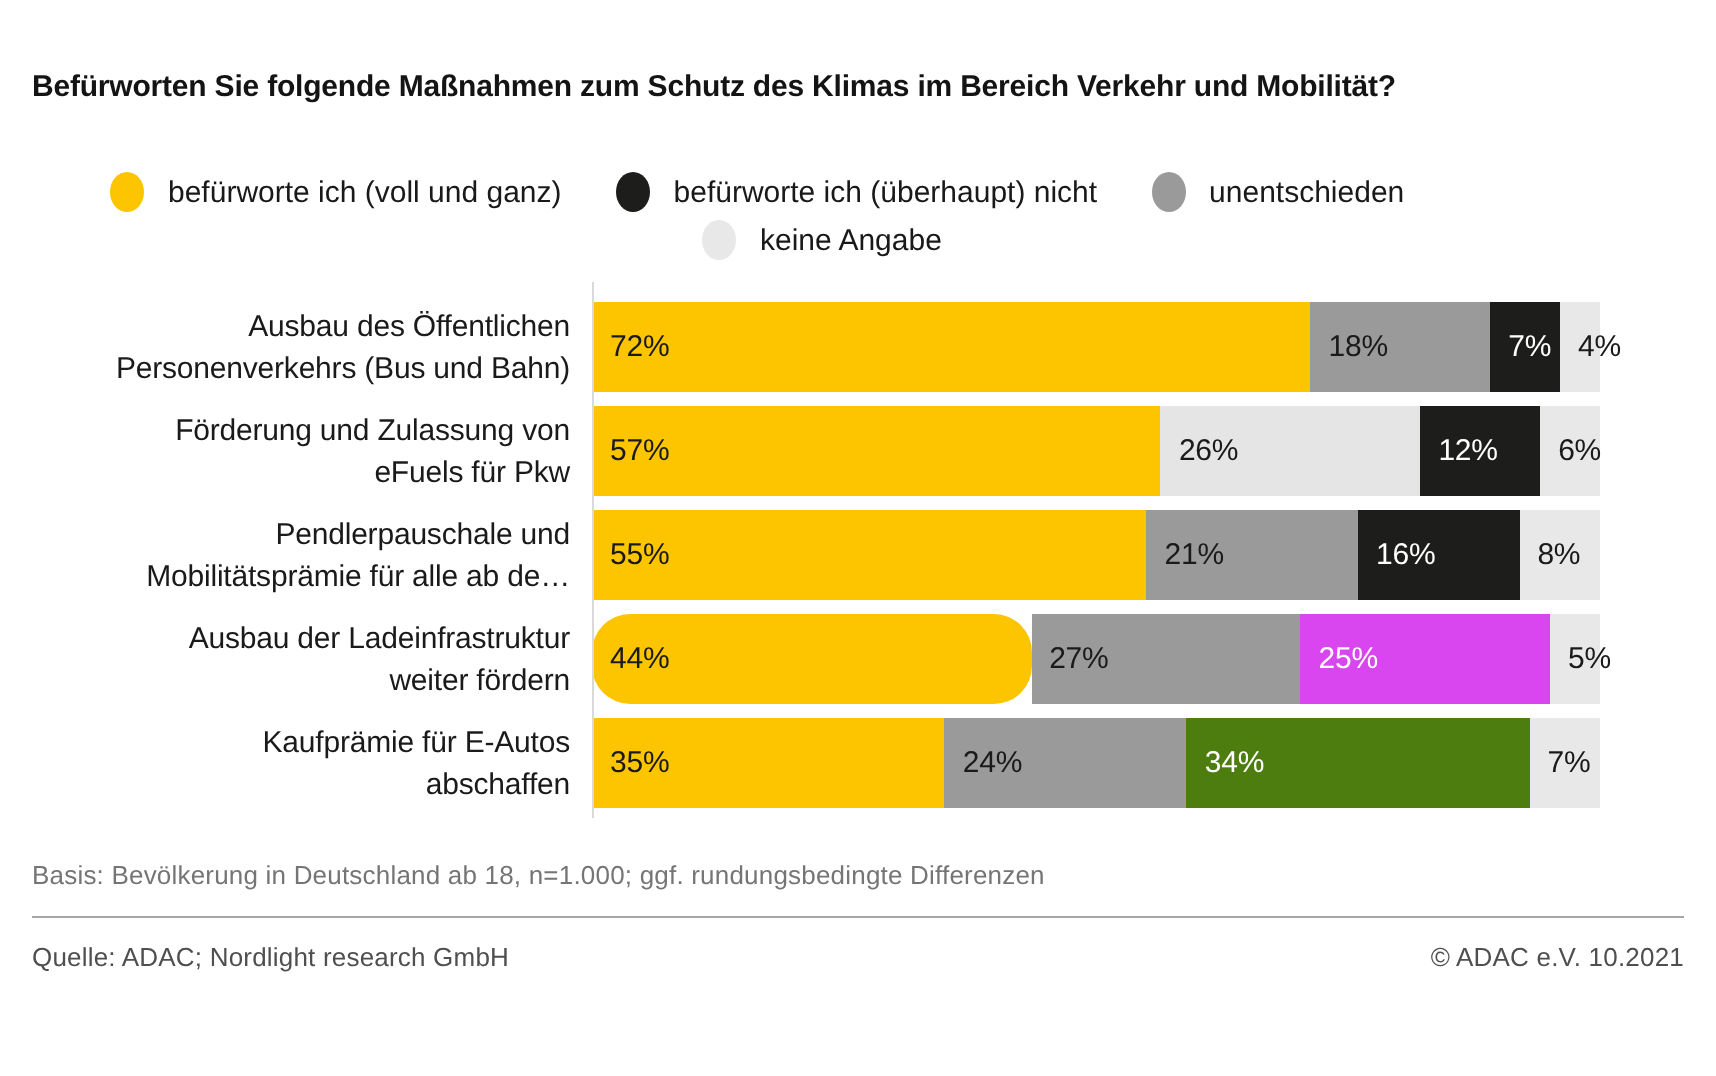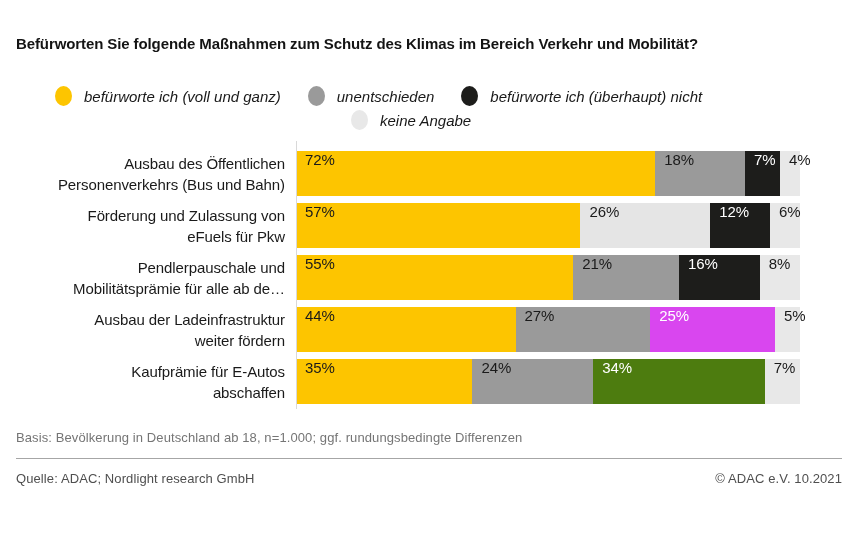--- a/index.html
+++ b/index.html
@@ -15,21 +15,21 @@
   .chart-title {
     margin-top: 35px;
     font-size: 15px;
     font-weight: bold;
     color: #141414;
     letter-spacing: -0.1px;
   }
 
   
   .legend { margin-top: 34px; font-size: 15px; }
-  .legend-row { display: flex; align-items: flex-end; font-style: italic; }
+  .legend-row { display: flex; align-items: flex-end; }
   .legend-row-1 { margin-left: 39px; gap: 27px; }
   .legend-row-2 { margin-left: 335px; margin-top: 4px; }
   .legend-item { display: inline-flex; align-items: center; gap: 12px; white-space: nowrap; }
   .legend-dot {
     width: 17px; height: 20px;
     border-radius: 50%;
     flex: 0 0 auto;
     display: inline-block;
   }
 
@@ -49,21 +49,21 @@
     padding-right: 11px;
     display: flex; flex-direction: column; justify-content: center;
     text-align: right;
     font-size: 15px;
     line-height: 21px;
     color: #1a1a1a;
     letter-spacing: -0.1px;
   }
   .bar-stack { flex: 1 1 auto; display: flex; }
   .bar-seg {
-    display: flex; align-items: flex-start;
+    display: flex; align-items: center;
     min-width: 0;
     overflow: visible;
   }
   .seg-label {
     padding-left: 9px;
     font-size: 15px;
     white-space: nowrap;
     letter-spacing: -0.1px;
   }
 
@@ -94,26 +94,26 @@
 
   <div class="chart-title">Befürworten Sie folgende Maßnahmen zum Schutz des Klimas im Bereich Verkehr und Mobilität?</div>
 
   <div class="legend">
     <div class="legend-row legend-row-1">
         <span class="legend-item">
           <span class="legend-dot" style="background: rgb(253, 197, 0);"></span>
           <span>befürworte ich (voll und ganz)</span>
         </span>
         <span class="legend-item">
+          <span class="legend-dot" style="background: rgb(29, 29, 27);"></span>
+          <span>befürworte ich (überhaupt) nicht</span>
+        </span>
+        <span class="legend-item">
           <span class="legend-dot" style="background: rgb(154, 154, 154);"></span>
           <span>unentschieden</span>
-        </span>
-        <span class="legend-item">
-          <span class="legend-dot" style="background: rgb(29, 29, 27);"></span>
-          <span>befürworte ich (überhaupt) nicht</span>
         </span>
       </div>
     <div class="legend-row legend-row-2">
         <span class="legend-item">
           <span class="legend-dot" style="background: rgb(232, 232, 232);"></span>
           <span>keine Angabe</span>
         </span>
       </div>
   </div>
 
@@ -179,21 +179,21 @@
               <span class="seg-label" style="color: rgb(26, 26, 26);">8%</span>
             </div>
           </div>
         </div>
         <div class="chart-row">
           <div class="cat-label">
             <span>Ausbau der Ladeinfrastruktur</span>
             <span>weiter fördern</span>
           </div>
           <div class="bar-stack">
-            <div class="bar-seg" style="background: rgb(253, 197, 0); flex-grow: 44; flex-basis: 0px;">
+            <div class="bar-seg" style="background: rgb(253, 197, 0); flex-grow: 44; flex-basis: 0px; border-radius: 19px;">
               <span class="seg-label" style="color: rgb(26, 26, 26);">44%</span>
             </div>
             <div class="bar-seg" style="background: rgb(154, 154, 154); flex-grow: 27; flex-basis: 0px;">
               <span class="seg-label" style="color: rgb(26, 26, 26);">27%</span>
             </div>
             <div class="bar-seg" style="background: #d946ef; flex-grow: 25; flex-basis: 0px;">
               <span class="seg-label" style="color: rgb(255, 255, 255);">25%</span>
             </div>
             <div class="bar-seg" style="background: rgb(232, 232, 232); flex-grow: 5; flex-basis: 0px;">
               <span class="seg-label" style="color: rgb(26, 26, 26);">5%</span>

